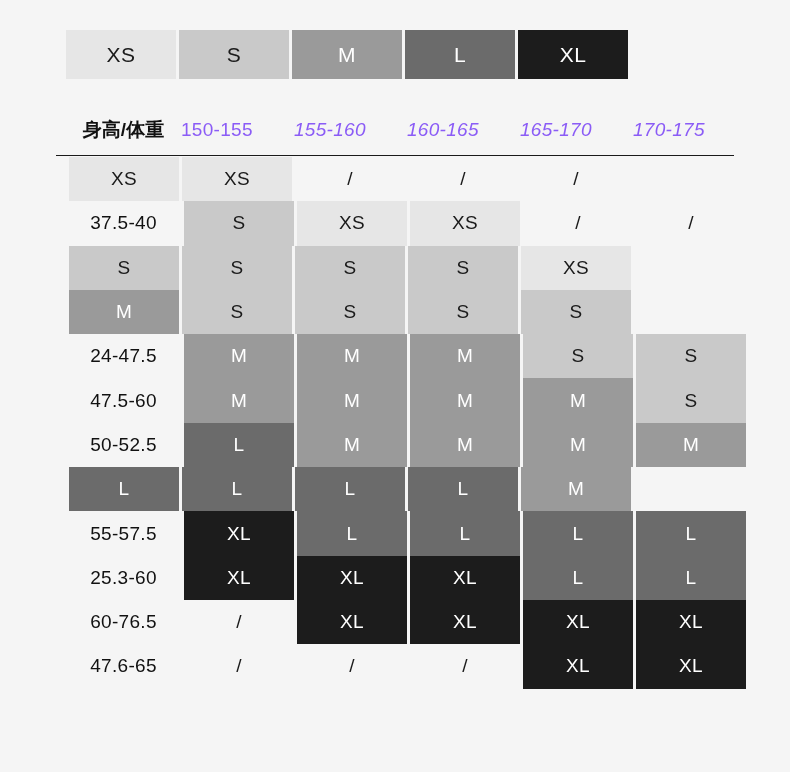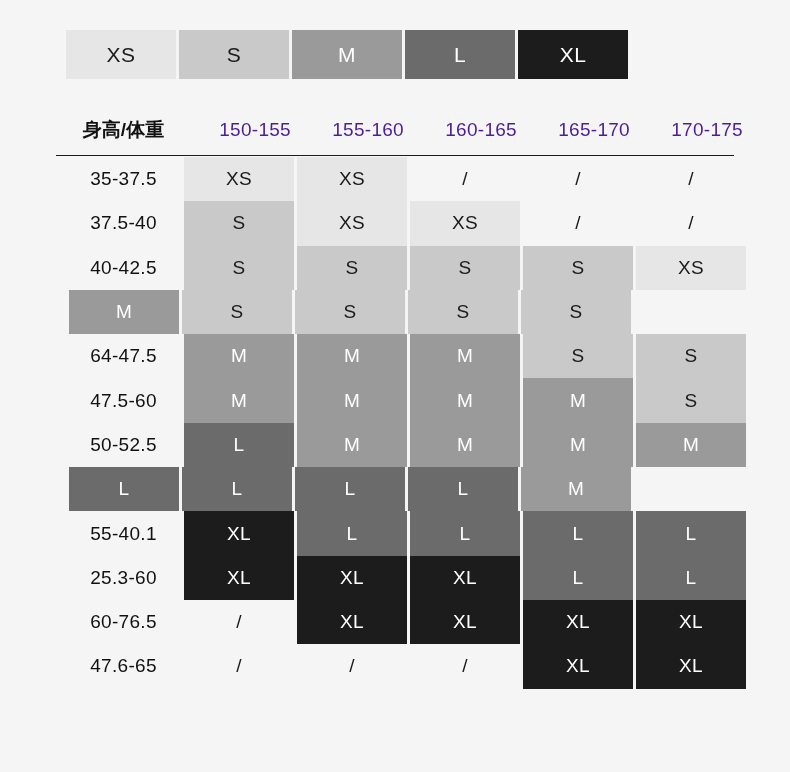--- a/index.html
+++ b/index.html
@@ -50,27 +50,27 @@
   }
   .header-label {
     width: 115px;
     text-align: center;
     font-size: 19px;
     font-weight: bold;
     color: #111;
   }
   .header-col {
     width: 110px;
-    text-align: right;
-    font-size: 19px;
-    color: #4c1d95;
+    text-align: left;
+    font-size: 19px;
+    color: #8b5cf6;
     letter-spacing: 0.3px;
   }
   .header-col:first-of-type { margin-left: 3px; }
-  .header-col + .header-col { margin-left: 3px; }
+  .header-col + .header-col { margin-left: 3px; font-style: italic; }
 
   .divider {
     position: absolute;
     left: 56px;
     top: 155px;
     width: 678px;
     height: 1px;
     background: #1a1a1a;
   }
 
@@ -133,52 +133,50 @@
       <div class="header-col">155-160</div>
       <div class="header-col">160-165</div>
       <div class="header-col">165-170</div>
       <div class="header-col">170-175</div>
     </div>
 
   <div class="divider"></div>
 
   <div class="grid">
       <div class="grid-row">
-        <div class="row-label">35-37.5</div>
         <div class="cell" style="background: rgb(230, 230, 230); color: rgb(26, 26, 26);">XS</div>
         <div class="cell" style="background: rgb(230, 230, 230); color: rgb(26, 26, 26);">XS</div>
         <div class="cell" style="background: rgb(245, 245, 245); color: rgb(26, 26, 26);">/</div>
         <div class="cell" style="background: rgb(245, 245, 245); color: rgb(26, 26, 26);">/</div>
         <div class="cell" style="background: rgb(245, 245, 245); color: rgb(26, 26, 26);">/</div>
       </div>
       <div class="grid-row">
         <div class="row-label">37.5-40</div>
         <div class="cell" style="background: rgb(201, 201, 201); color: rgb(26, 26, 26);">S</div>
         <div class="cell" style="background: rgb(230, 230, 230); color: rgb(26, 26, 26);">XS</div>
         <div class="cell" style="background: rgb(230, 230, 230); color: rgb(26, 26, 26);">XS</div>
         <div class="cell" style="background: rgb(245, 245, 245); color: rgb(26, 26, 26);">/</div>
         <div class="cell" style="background: rgb(245, 245, 245); color: rgb(26, 26, 26);">/</div>
       </div>
       <div class="grid-row">
-        <div class="row-label">40-42.5</div>
-        <div class="cell" style="background: rgb(201, 201, 201); color: rgb(26, 26, 26);">S</div>
-        <div class="cell" style="background: rgb(201, 201, 201); color: rgb(26, 26, 26);">S</div>
-        <div class="cell" style="background: rgb(201, 201, 201); color: rgb(26, 26, 26);">S</div>
-        <div class="cell" style="background: rgb(201, 201, 201); color: rgb(26, 26, 26);">S</div>
-        <div class="cell" style="background: rgb(230, 230, 230); color: rgb(26, 26, 26);">XS</div>
-      </div>
-      <div class="grid-row">
-        <div class="cell" style="background: rgb(154, 154, 154); color: rgb(255, 255, 255);">M</div>
-        <div class="cell" style="background: rgb(201, 201, 201); color: rgb(26, 26, 26);">S</div>
-        <div class="cell" style="background: rgb(201, 201, 201); color: rgb(26, 26, 26);">S</div>
-        <div class="cell" style="background: rgb(201, 201, 201); color: rgb(26, 26, 26);">S</div>
-        <div class="cell" style="background: rgb(201, 201, 201); color: rgb(26, 26, 26);">S</div>
-      </div>
-      <div class="grid-row">
-        <div class="row-label">64-47.5</div>
+        <div class="cell" style="background: rgb(201, 201, 201); color: rgb(26, 26, 26);">S</div>
+        <div class="cell" style="background: rgb(201, 201, 201); color: rgb(26, 26, 26);">S</div>
+        <div class="cell" style="background: rgb(201, 201, 201); color: rgb(26, 26, 26);">S</div>
+        <div class="cell" style="background: rgb(201, 201, 201); color: rgb(26, 26, 26);">S</div>
+        <div class="cell" style="background: rgb(230, 230, 230); color: rgb(26, 26, 26);">XS</div>
+      </div>
+      <div class="grid-row">
+        <div class="cell" style="background: rgb(154, 154, 154); color: rgb(255, 255, 255);">M</div>
+        <div class="cell" style="background: rgb(201, 201, 201); color: rgb(26, 26, 26);">S</div>
+        <div class="cell" style="background: rgb(201, 201, 201); color: rgb(26, 26, 26);">S</div>
+        <div class="cell" style="background: rgb(201, 201, 201); color: rgb(26, 26, 26);">S</div>
+        <div class="cell" style="background: rgb(201, 201, 201); color: rgb(26, 26, 26);">S</div>
+      </div>
+      <div class="grid-row">
+        <div class="row-label">24-47.5</div>
         <div class="cell" style="background: rgb(154, 154, 154); color: rgb(255, 255, 255);">M</div>
         <div class="cell" style="background: rgb(154, 154, 154); color: rgb(255, 255, 255);">M</div>
         <div class="cell" style="background: rgb(154, 154, 154); color: rgb(255, 255, 255);">M</div>
         <div class="cell" style="background: rgb(201, 201, 201); color: rgb(26, 26, 26);">S</div>
         <div class="cell" style="background: rgb(201, 201, 201); color: rgb(26, 26, 26);">S</div>
       </div>
       <div class="grid-row">
         <div class="row-label">47.5-60</div>
         <div class="cell" style="background: rgb(154, 154, 154); color: rgb(255, 255, 255);">M</div>
         <div class="cell" style="background: rgb(154, 154, 154); color: rgb(255, 255, 255);">M</div>
@@ -195,21 +193,21 @@
         <div class="cell" style="background: rgb(154, 154, 154); color: rgb(255, 255, 255);">M</div>
       </div>
       <div class="grid-row">
         <div class="cell" style="background: rgb(107, 107, 107); color: rgb(255, 255, 255);">L</div>
         <div class="cell" style="background: rgb(107, 107, 107); color: rgb(255, 255, 255);">L</div>
         <div class="cell" style="background: rgb(107, 107, 107); color: rgb(255, 255, 255);">L</div>
         <div class="cell" style="background: rgb(107, 107, 107); color: rgb(255, 255, 255);">L</div>
         <div class="cell" style="background: rgb(154, 154, 154); color: rgb(255, 255, 255);">M</div>
       </div>
       <div class="grid-row">
-        <div class="row-label">55-40.1</div>
+        <div class="row-label">55-57.5</div>
         <div class="cell" style="background: rgb(28, 28, 28); color: rgb(255, 255, 255);">XL</div>
         <div class="cell" style="background: rgb(107, 107, 107); color: rgb(255, 255, 255);">L</div>
         <div class="cell" style="background: rgb(107, 107, 107); color: rgb(255, 255, 255);">L</div>
         <div class="cell" style="background: rgb(107, 107, 107); color: rgb(255, 255, 255);">L</div>
         <div class="cell" style="background: rgb(107, 107, 107); color: rgb(255, 255, 255);">L</div>
       </div>
       <div class="grid-row">
         <div class="row-label">25.3-60</div>
         <div class="cell" style="background: rgb(28, 28, 28); color: rgb(255, 255, 255);">XL</div>
         <div class="cell" style="background: rgb(28, 28, 28); color: rgb(255, 255, 255);">XL</div>

